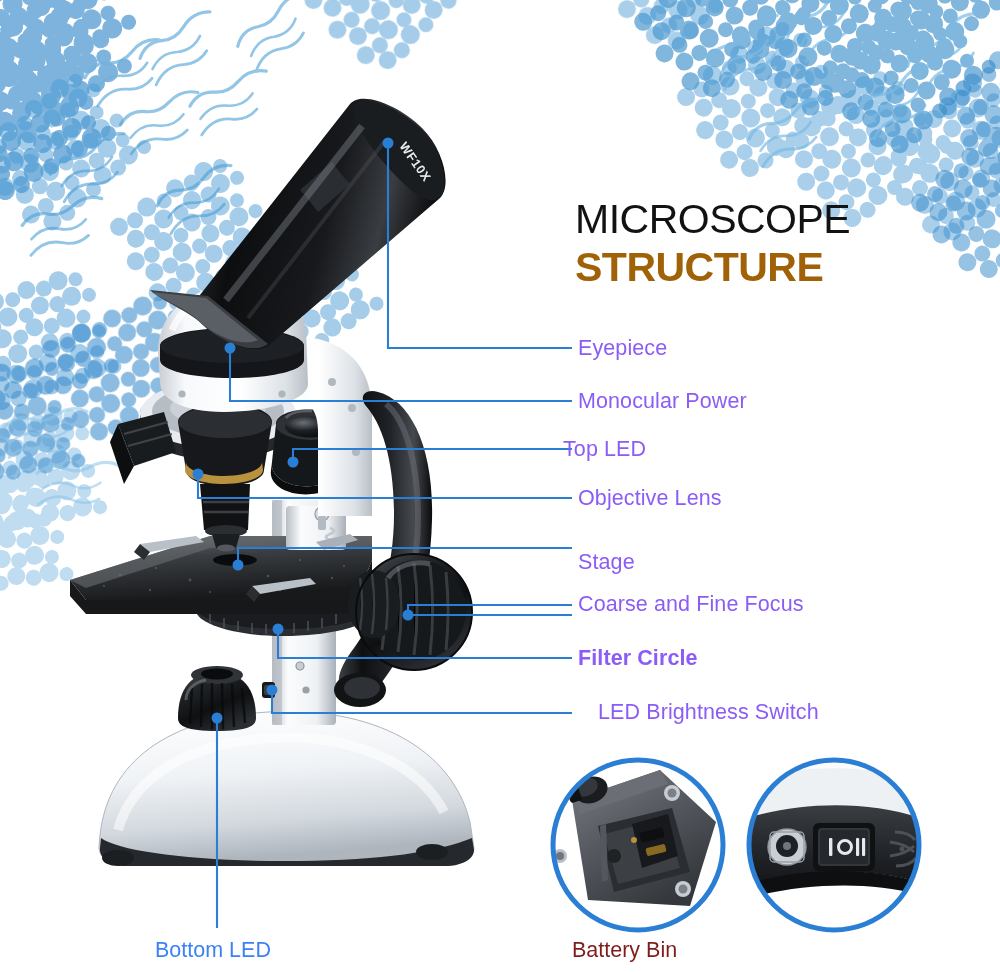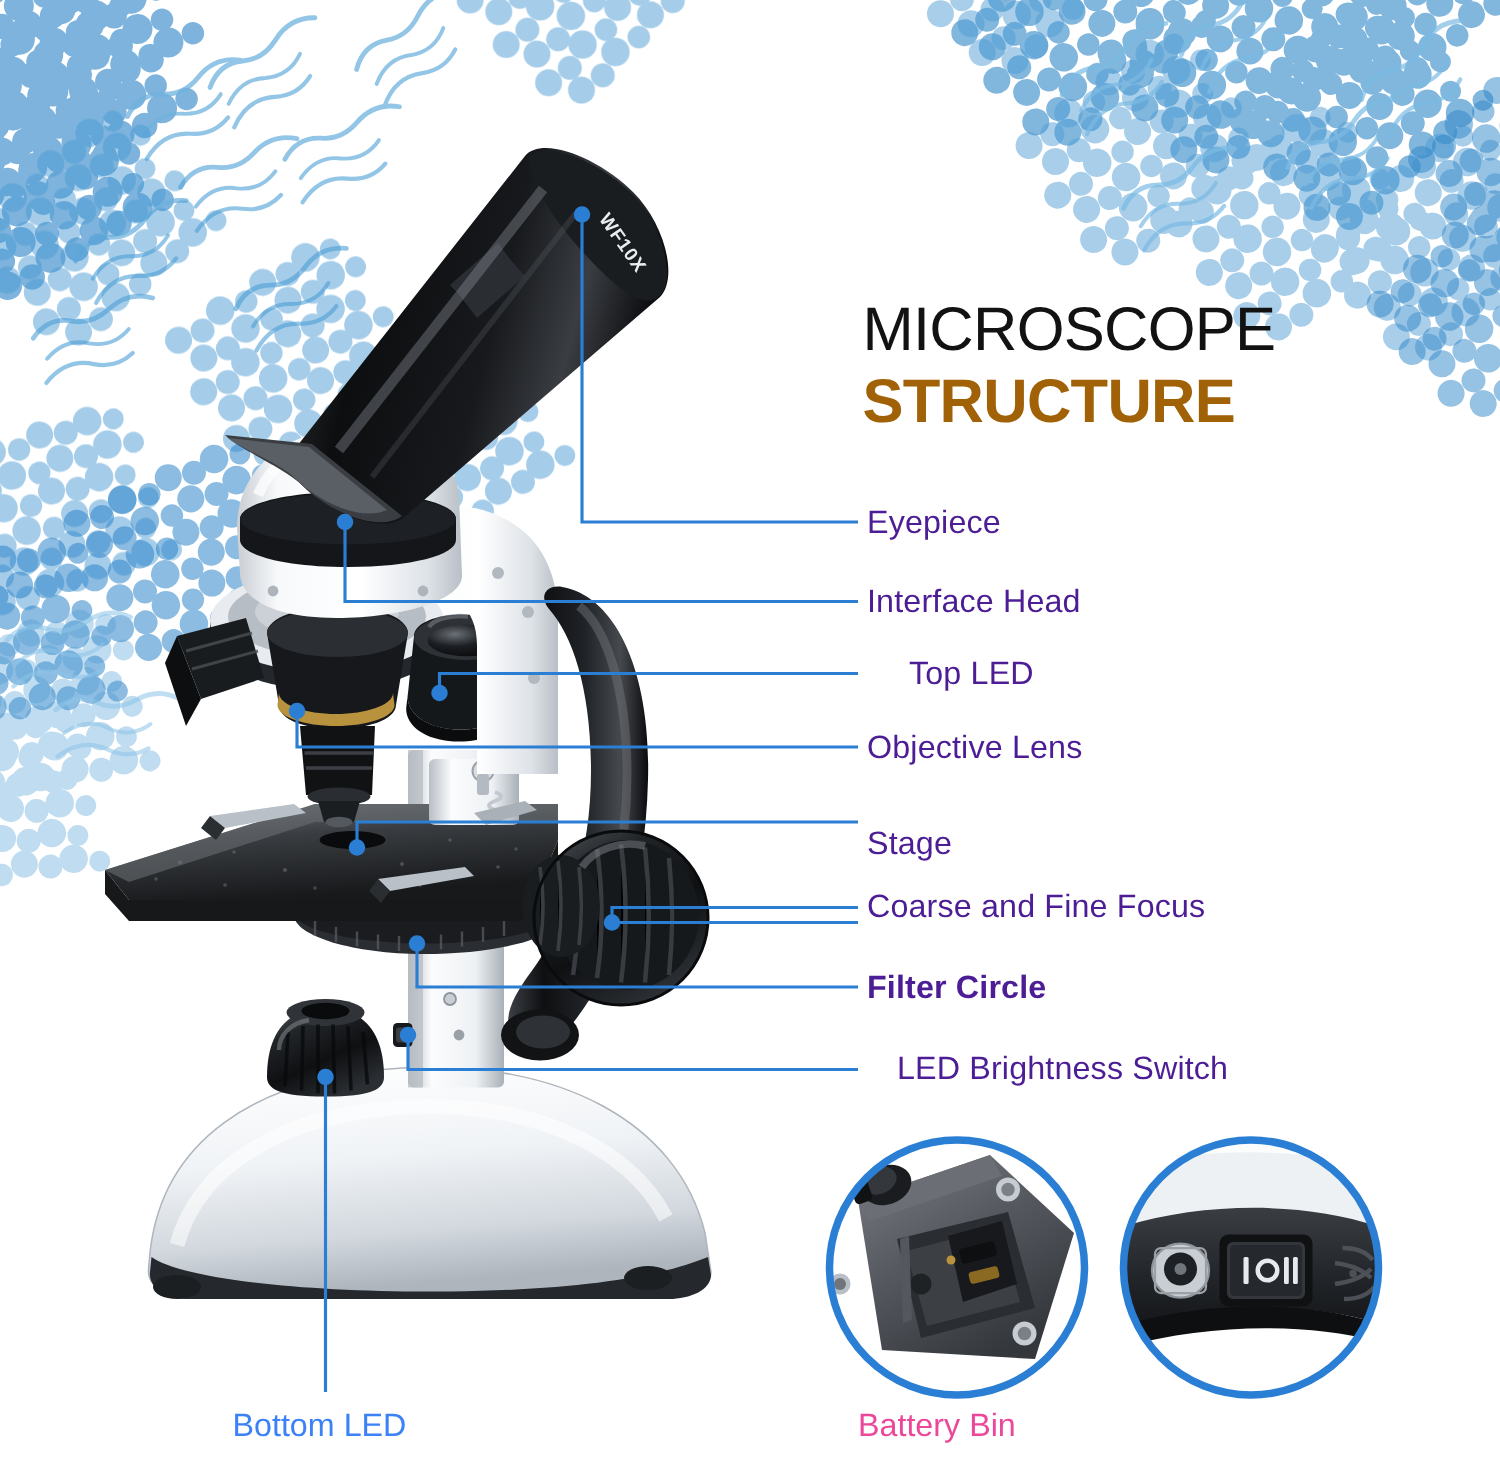--- a/index.html
+++ b/index.html
@@ -49,34 +49,34 @@
     display: block;
     white-space: nowrap;
     margin-top: 7px;
   }
 
   
   .callout {
     position: absolute;
     z-index: 6;
     font-size: 21.5px;
-    color: #4c1d95;
+    color: #8b5cf6;
     white-space: nowrap;
     letter-spacing: 0.1px;
   }
 
   
   #leaders { position:absolute; inset:0; z-index:5; pointer-events:none; }
 
   
   #scope { position: absolute; left: 0; top: 0; z-index: 3; }
   .inset-caption {
     position: absolute;
     font-size: 21.5px;
-    color: #ec4899;
+    color: #7f1d1d;
     white-space: nowrap;
   }
   #bottom-led-caption {
     position: absolute;
     left: 155px; top: 938px;
     font-size: 21.5px;
     color: #3b82f6;
     white-space: nowrap;
     z-index: 6;
   }
@@ -566,22 +566,22 @@
       <circle cx="217" cy="718" r="5.5"></circle>
     </g>
   </svg>
 
   <div id="heading">
     <span class="line1">MICROSCOPE</span>
     <span class="line2">STRUCTURE</span>
   </div>
 
   <div class="callout" style="left:578px; top:336px;">Eyepiece</div>
-  <div class="callout" style="left:578px; top:389px;">Interface Head</div>
-  <div class="callout" style="left:606px; top:437px;text-align:right;">Top LED</div>
+  <div class="callout" style="left:578px; top:389px;">Monocular Power</div>
+  <div class="callout" style="left:563px; top:437px;text-align:right;">Top LED</div>
   <div class="callout" style="left:578px; top:486px;">Objective Lens</div>
   <div class="callout" style="left:578px; top:536px;margin-top:14px;">Stage</div>
   <div class="callout" style="left:578px; top:592px;">Coarse and Fine Focus</div>
   <div class="callout" style="left:578px; top:646px;font-weight:bold;">Filter Circle</div>
   <div class="callout" style="left:578px; top:700px;margin-left:20px;">LED Brightness Switch</div>
 
   <div id="bottom-led-caption">Bottom LED</div>
 
   <div class="inset-caption" style="left:572px; top:938px;">Battery Bin</div>
 

